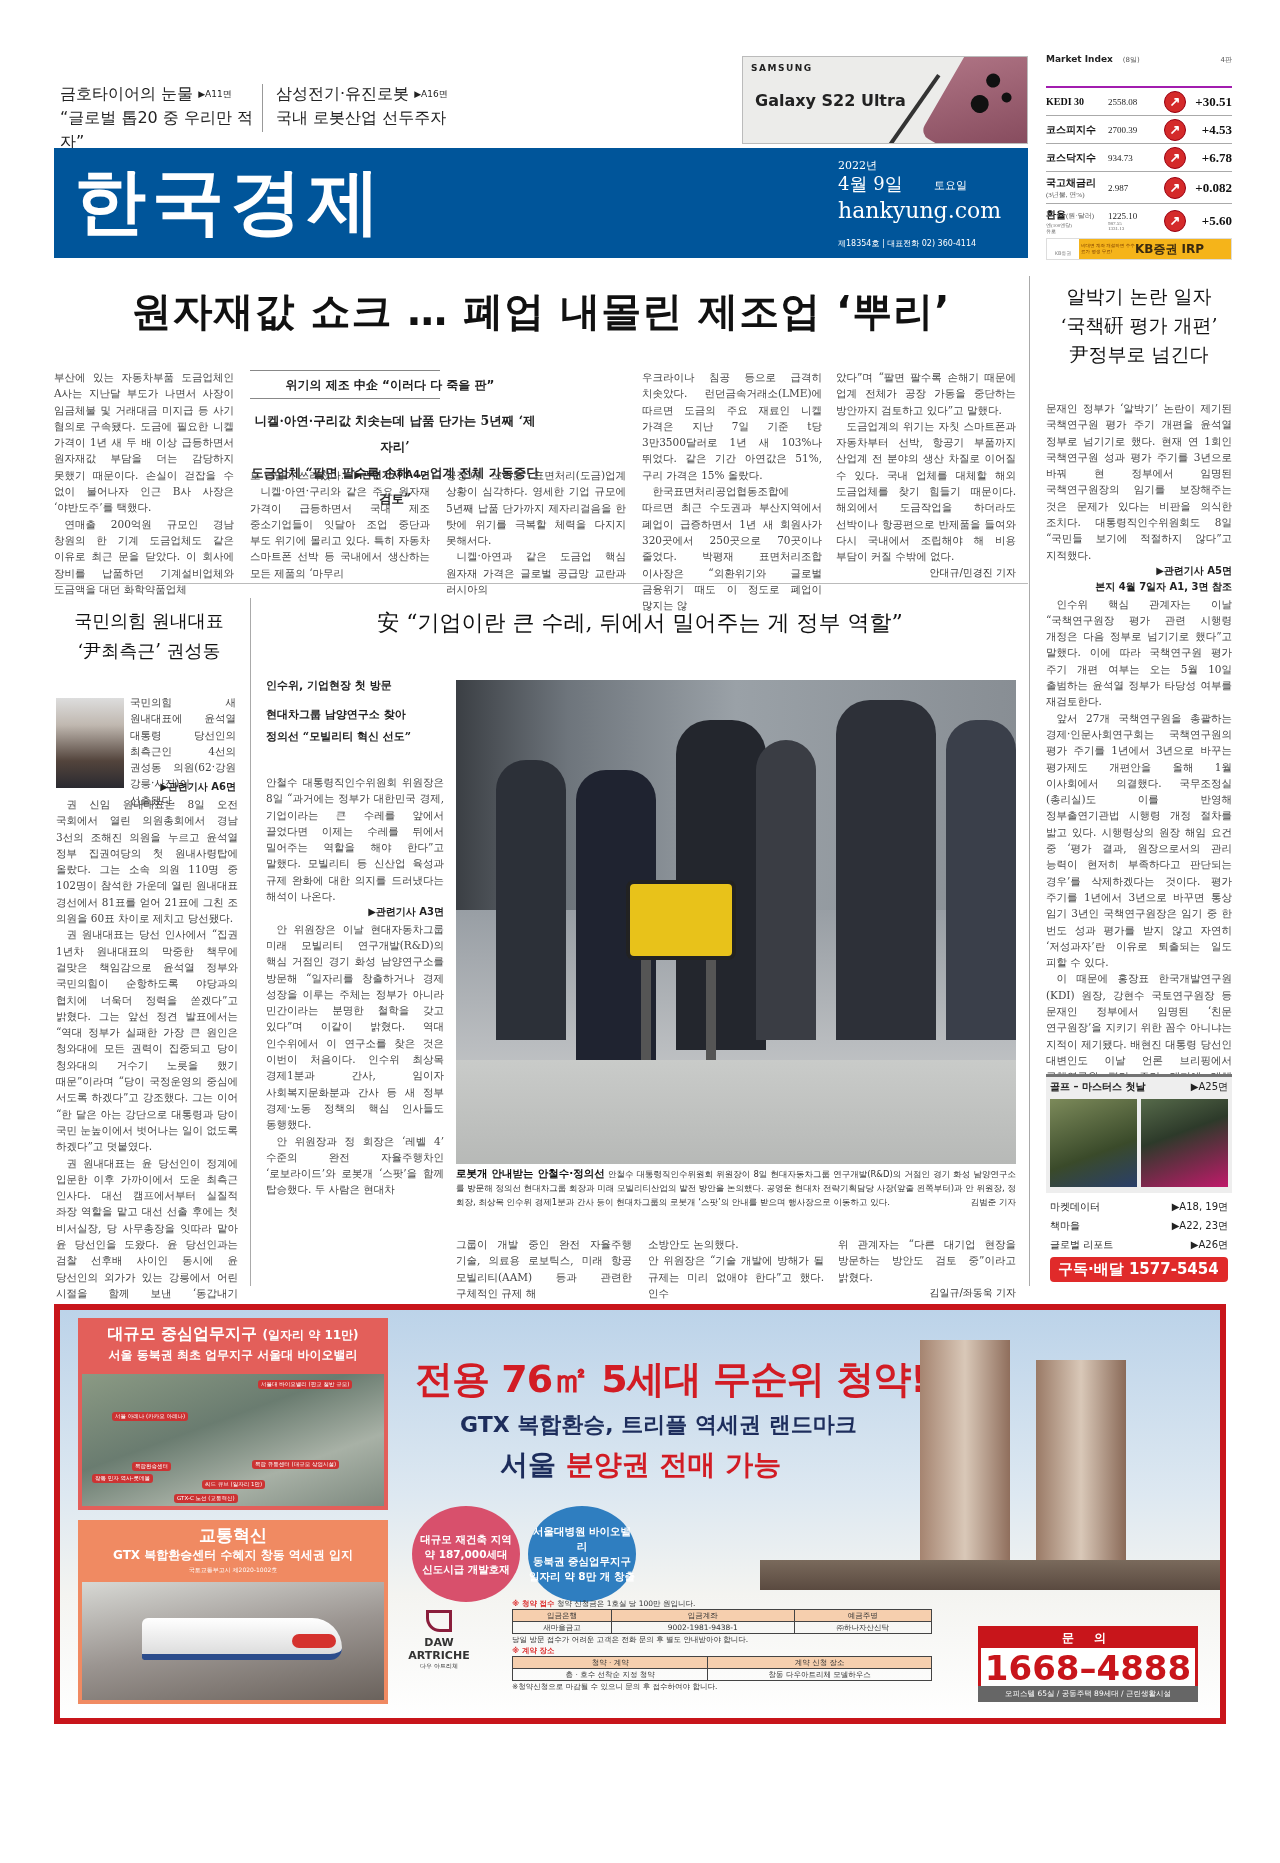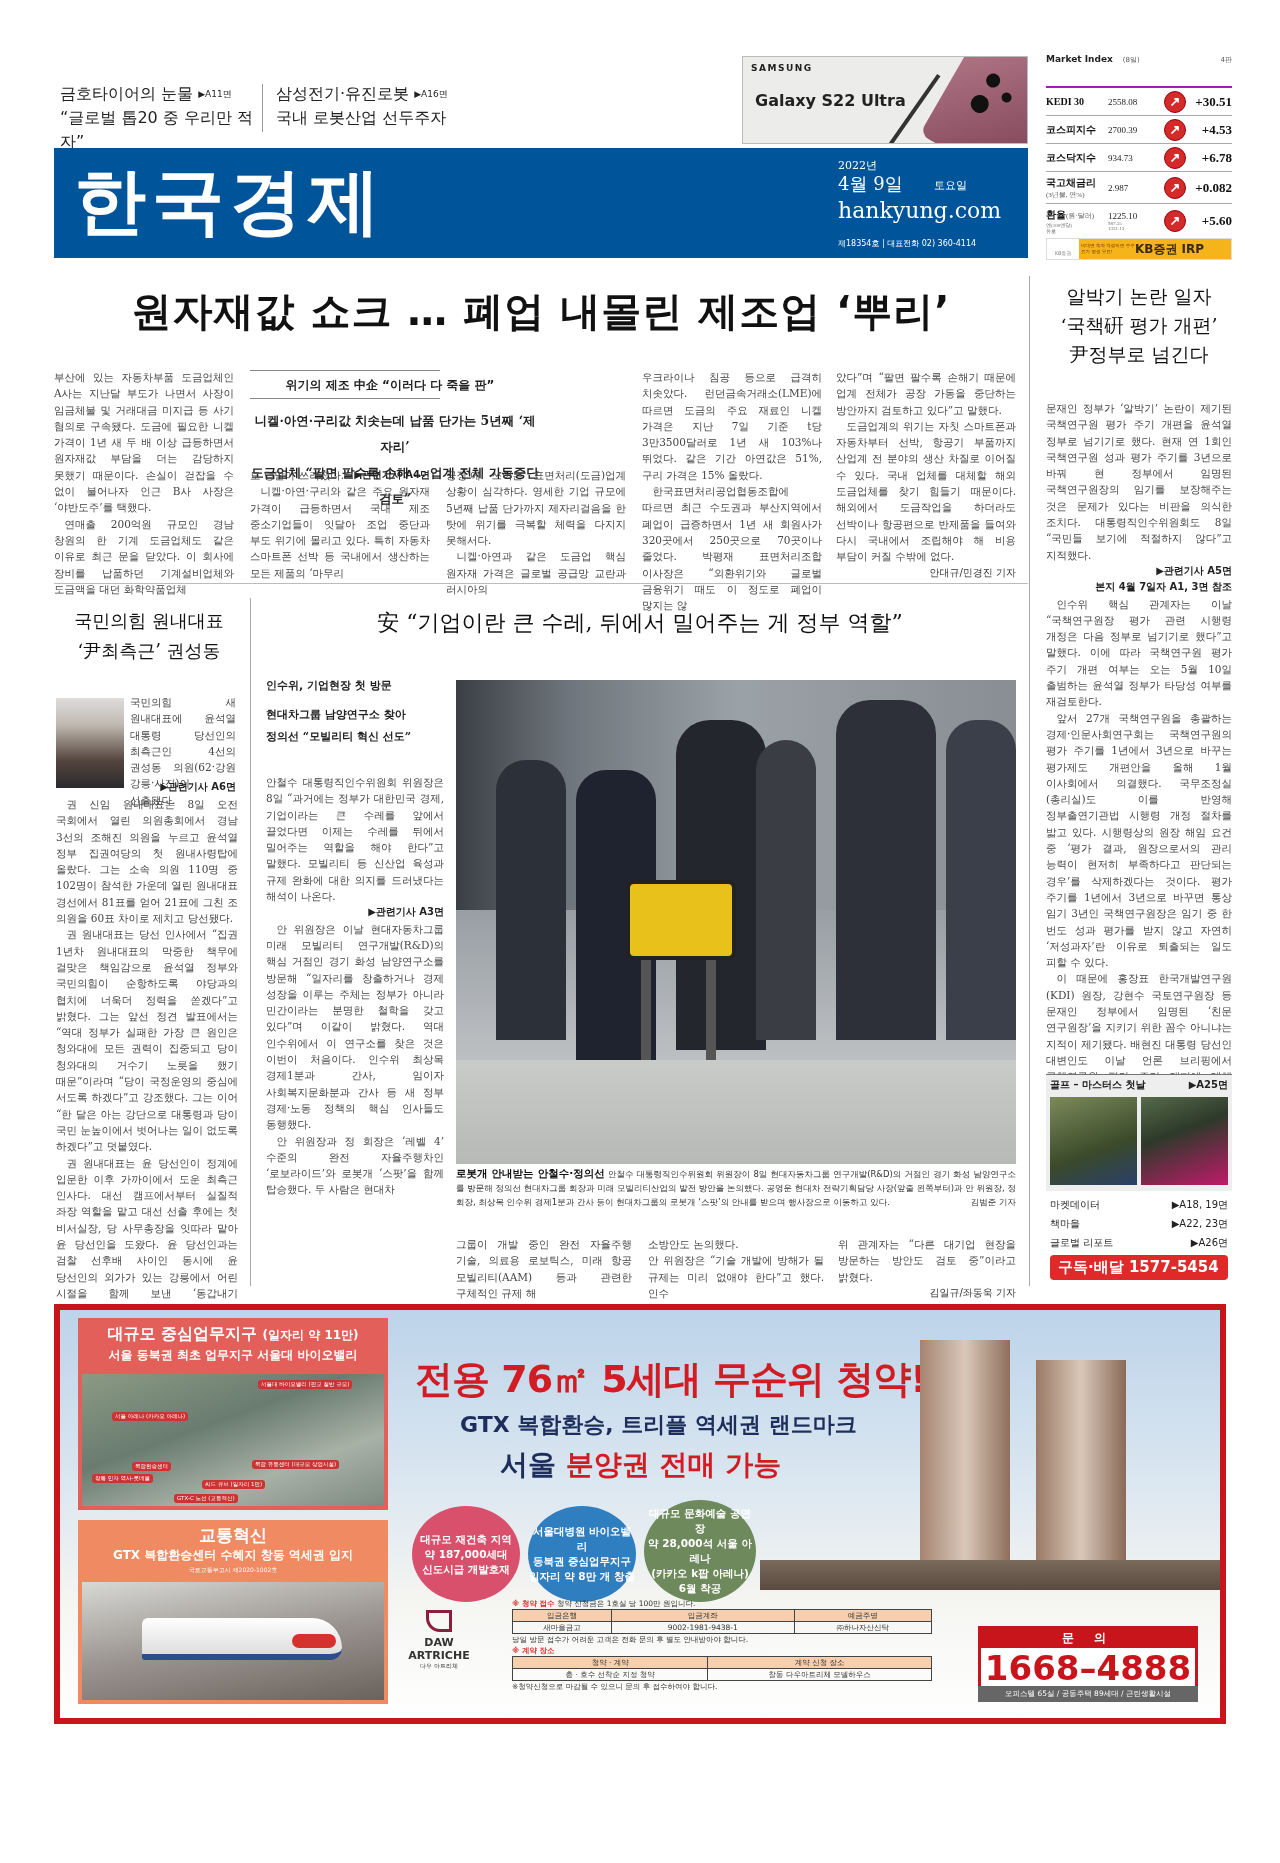--- a/index.html
+++ b/index.html
@@ -165,23 +165,23 @@
   <p class="noind">문재인 정부가 ‘알박기’ 논란이 제기된 국책연구원 평가 주기 개편을 윤석열 정부로 넘기기로 했다. 현재 연 1회인 국책연구원 성과 평가 주기를 3년으로 바꿔 현 정부에서 임명된 국책연구원장의 임기를 보장해주는 것은 문제가 있다는 비판을 의식한 조치다. 대통령직인수위원회도 8일 “국민들 보기에 적절하지 않다”고 지적했다.</p>
   <div class="reflink">▶관련기사 A5면</div>
   <div class="reflink">본지 4월 7일자 A1, 3면 참조</div>
   <p>인수위 핵심 관계자는 이날 “국책연구원장 평가 관련 시행령 개정은 다음 정부로 넘기기로 했다”고 말했다. 이에 따라 국책연구원 평가 주기 개편 여부는 오는 5월 10일 출범하는 윤석열 정부가 타당성 여부를 재검토한다.</p>
   <p>앞서 27개 국책연구원을 총괄하는 경제·인문사회연구회는 국책연구원의 평가 주기를 1년에서 3년으로 바꾸는 평가제도 개편안을 올해 1월 이사회에서 의결했다. 국무조정실(총리실)도 이를 반영해 정부출연기관법 시행령 개정 절차를 밟고 있다. 시행령상의 원장 해임 요건 중 ‘평가 결과, 원장으로서의 관리 능력이 현저히 부족하다고 판단되는 경우’를 삭제하겠다는 것이다. 평가 주기를 1년에서 3년으로 바꾸면 통상 임기 3년인 국책연구원장은 임기 중 한 번도 성과 평가를 받지 않고 자연히 ‘저성과자’란 이유로 퇴출되는 일도 피할 수 있다.</p>
   <p>이 때문에 홍장표 한국개발연구원(KDI) 원장, 강현수 국토연구원장 등 문재인 정부에서 임명된 ‘친문 연구원장’을 지키기 위한 꼼수 아니냐는 지적이 제기됐다. 배현진 대통령 당선인 대변인도 이날 언론 브리핑에서 국책연구원 평가 주기 개편에 대해 “다음 정부를 효율적으로 이끌어가는 데 도움이 되지 않는 사안”이라며 “그렇게 하지 않았으면 좋겠다”고 말했다.</p>
   <div class="byline">강진규/김소현 기자</div>
 </div>
 
 <div class="abs" style="left:1046px;top:1074px;width:186px">
-  <div class="sans" style="display:flex;justify-content:space-between;border-top:1px solid #737373;background:#eee;padding:3px 4px;font-size:10px;font-weight:bold">
+  <div class="sans" style="display:flex;justify-content:space-between;border-top:3px solid #737373;background:#eee;padding:3px 4px;font-size:10px;font-weight:bold">
     <span>골프 – 마스터스 첫날</span>
-    <span style="font-weight:bold">▶A25면</span>
+    <span style="font-weight:normal">▶A25면</span>
   </div>
   <div style="display:flex;gap:4px;background:#eee;padding:2px 4px 6px">
     <div style="flex:1;height:88px;background:linear-gradient(160deg,#7c8a5a,#3a4a2a 60%,#2a3f6a)"></div>
     <div style="flex:1;height:88px;background:linear-gradient(160deg,#566a4a,#2d3a2a 40%,#c01a6a)"></div>
   </div>
   <div class="sans" style="font-size:10px;line-height:19px;padding:4px 4px 0">
     <div style="display:flex;justify-content:space-between">
         <span>마켓데이터</span>
         <span>▶A18, 19면</span>
       </div>
@@ -289,26 +289,20 @@
 
   <div class="circle" style="left:352px;top:196px;width:108px;height:96px;background:#d8506c">
     <div>대규모 재건축 지역</div>
     <div>약 187,000세대</div>
     <div>신도시급 개발호재</div>
   </div>
   <div class="circle" style="left:468px;top:196px;width:108px;height:96px;background:#2f7ec0">
     <div>서울대병원 바이오밸리</div>
     <div>동북권 중심업무지구</div>
     <div>일자리 약 8만 개 창출</div>
-  </div>
-  <div class="circle" style="left:584px;top:190px;width:112px;height:102px;background:#6e8a5c">
-    <div>대규모 문화예술 공연장</div>
-    <div>약 28,000석 서울 아레나</div>
-    <div>(카카오 k팝 아레나)</div>
-    <div>6월 착공</div>
   </div>
 
   <div style="position:absolute;left:860px;top:30px;width:90px;height:240px;background:linear-gradient(90deg,#a58470,#d9c8b8,#8f6e5c)"></div>
   <div style="position:absolute;left:976px;top:50px;width:90px;height:220px;background:linear-gradient(90deg,#9a7a66,#d9c8b8,#8a6a58)"></div>
   <div style="position:absolute;left:700px;top:250px;width:460px;height:30px;background:linear-gradient(180deg,#7a6a5c,#5a4a40)"></div>
 
   <div style="position:absolute;left:334px;top:300px;width:90px;text-align:center">
     <div style="margin:0 auto;width:26px;height:22px;border:3px solid #8a1e3c;border-radius:0 0 0 14px"></div>
     <div class="sans" style="font-size:11px;font-weight:bold;color:#333;margin-top:4px">DAW ARTRICHE</div>
     <div class="sans" style="font-size:6px;color:#333">다우 아트리체</div>

